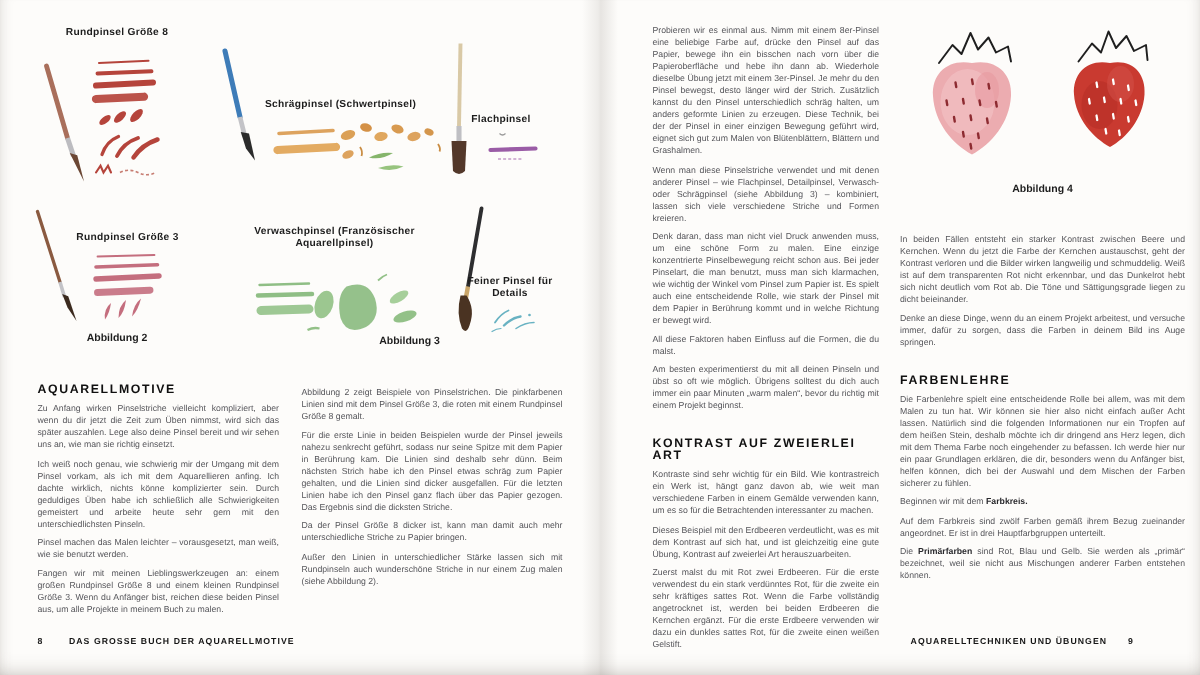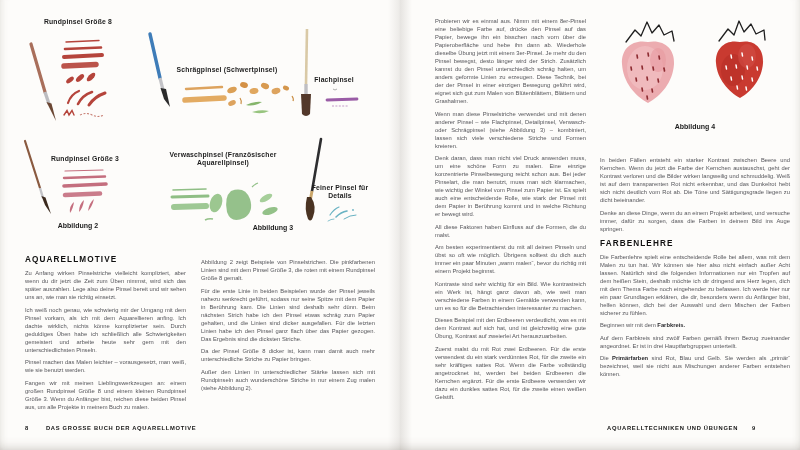--- a/index.html
+++ b/index.html
@@ -10,21 +10,21 @@
     box-shadow:inset 0 -8px 14px -10px rgba(90,80,70,.45), inset 8px 0 12px -12px rgba(90,80,70,.3), inset -8px 0 12px -12px rgba(90,80,70,.3);
   }
   .gutter{position:absolute;left:388px;top:0;width:24px;height:450px;
     background:linear-gradient(90deg,rgba(80,70,60,0) 0%,rgba(80,70,60,.09) 45%,rgba(80,70,60,.13) 52%,rgba(80,70,60,0) 100%);}
   .fig-label{position:absolute;font-weight:700;font-size:6.8px;line-height:8.4px;color:#1d1d1d;text-align:center;letter-spacing:.2px;}
   .caption{position:absolute;font-weight:700;font-size:7px;color:#1d1d1d;text-align:center;}
   .col{position:absolute;color:#55555a;font-size:5.8px;line-height:8px;text-align:justify;}
   .col p{margin:0 0 4.5px 0;}
   .col p:last-child{margin-bottom:0;}
   .sec-heading{font-weight:700;font-size:8.2px;letter-spacing:1.1px;color:#101010;margin:0 0 5px 0;text-align:left;}
-  .sec-heading.mt{margin-top:7px;}
+  .sec-heading.mt{margin-top:17px;}
   .footer{position:absolute;font-weight:700;font-size:5.8px;letter-spacing:.7px;color:#161616;white-space:nowrap;}
   .footer .num{display:inline-block;}
   .footer-left .num{margin-right:17px;}
   .footer-right .num{margin-left:14px;}
   b{color:#2a2a2e;}
   svg{position:absolute;}
 </style>
 </head>
 <body>
 
@@ -161,20 +161,21 @@
   <div class="footer footer-left" style="left:25px;top:425px">
     <span class="num">8</span><span>DAS GROSSE BUCH DER AQUARELLMOTIVE</span>
   </div>
 
   <div class="col" style="left:435px;top:17px;width:151px">
     <p>Probieren wir es einmal aus. Nimm mit einem 8er-Pinsel eine beliebige Farbe auf, drücke den Pinsel auf das Papier, bewege ihn ein bisschen nach vorn über die Papieroberfläche und hebe ihn dann ab. Wiederhole dieselbe Übung jetzt mit einem 3er-Pinsel. Je mehr du den Pinsel bewegst, desto länger wird der Strich. Zusätzlich kannst du den Pinsel unterschiedlich schräg halten, um anders geformte Linien zu erzeugen. Diese Technik, bei der der Pinsel in einer einzigen Bewegung geführt wird, eignet sich gut zum Malen von Blütenblättern, Blättern und Grashalmen.</p>
     <p>Wenn man diese Pinselstriche verwendet und mit denen anderer Pinsel – wie Flachpinsel, Detailpinsel, Verwasch- oder Schrägpinsel (siehe Abbildung 3) – kombiniert, lassen sich viele verschiedene Striche und Formen kreieren.</p>
     <p>Denk daran, dass man nicht viel Druck anwenden muss, um eine schöne Form zu malen. Eine einzige konzentrierte Pinselbewegung reicht schon aus. Bei jeder Pinselart, die man benutzt, muss man sich klarmachen, wie wichtig der Winkel vom Pinsel zum Papier ist. Es spielt auch eine entscheidende Rolle, wie stark der Pinsel mit dem Papier in Berührung kommt und in welche Richtung er bewegt wird.</p>
     <p>All diese Faktoren haben Einfluss auf die Formen, die du malst.</p>
     <p>Am besten experimentierst du mit all deinen Pinseln und übst so oft wie möglich. Übrigens solltest du dich auch immer ein paar Minuten „warm malen“, bevor du richtig mit einem Projekt beginnst.</p>
+    <div class="sec-heading mt">KONTRAST AUF ZWEIERLEI ART</div>
     <p>Kontraste sind sehr wichtig für ein Bild. Wie kontrastreich ein Werk ist, hängt ganz davon ab, wie weit man verschiedene Farben in einem Gemälde verwenden kann, um es so für die Betrachtenden interessanter zu machen.</p>
     <p>Dieses Beispiel mit den Erdbeeren verdeutlicht, was es mit dem Kontrast auf sich hat, und ist gleichzeitig eine gute Übung, Kontrast auf zweierlei Art herauszuarbeiten.</p>
     <p>Zuerst malst du mit Rot zwei Erdbeeren. Für die erste verwendest du ein stark verdünntes Rot, für die zweite ein sehr kräftiges sattes Rot. Wenn die Farbe vollständig angetrocknet ist, werden bei beiden Erdbeeren die Kernchen ergänzt. Für die erste Erdbeere verwenden wir dazu ein dunkles sattes Rot, für die zweite einen weißen Gelstift.</p>
   </div>
 
   <svg width="210" height="118" viewBox="0 0 210 118" style="left:595px;top:12px">
 
     <g>
       <path d="M31,30 L40,18 L46,24 L52,10 L57,21 L64,13 L69,23 L77,19 L79,29" fill="none" stroke="#1f1f1f" stroke-width="1.3" stroke-linejoin="round" stroke-linecap="round"></path>
       <path d="M53,30 C68,27 80,36 79,52 C78,70 66,84 53,91 C40,84 28,70 27,52 C26,36 38,27 53,30 Z" fill="#ecacb0"></path>

